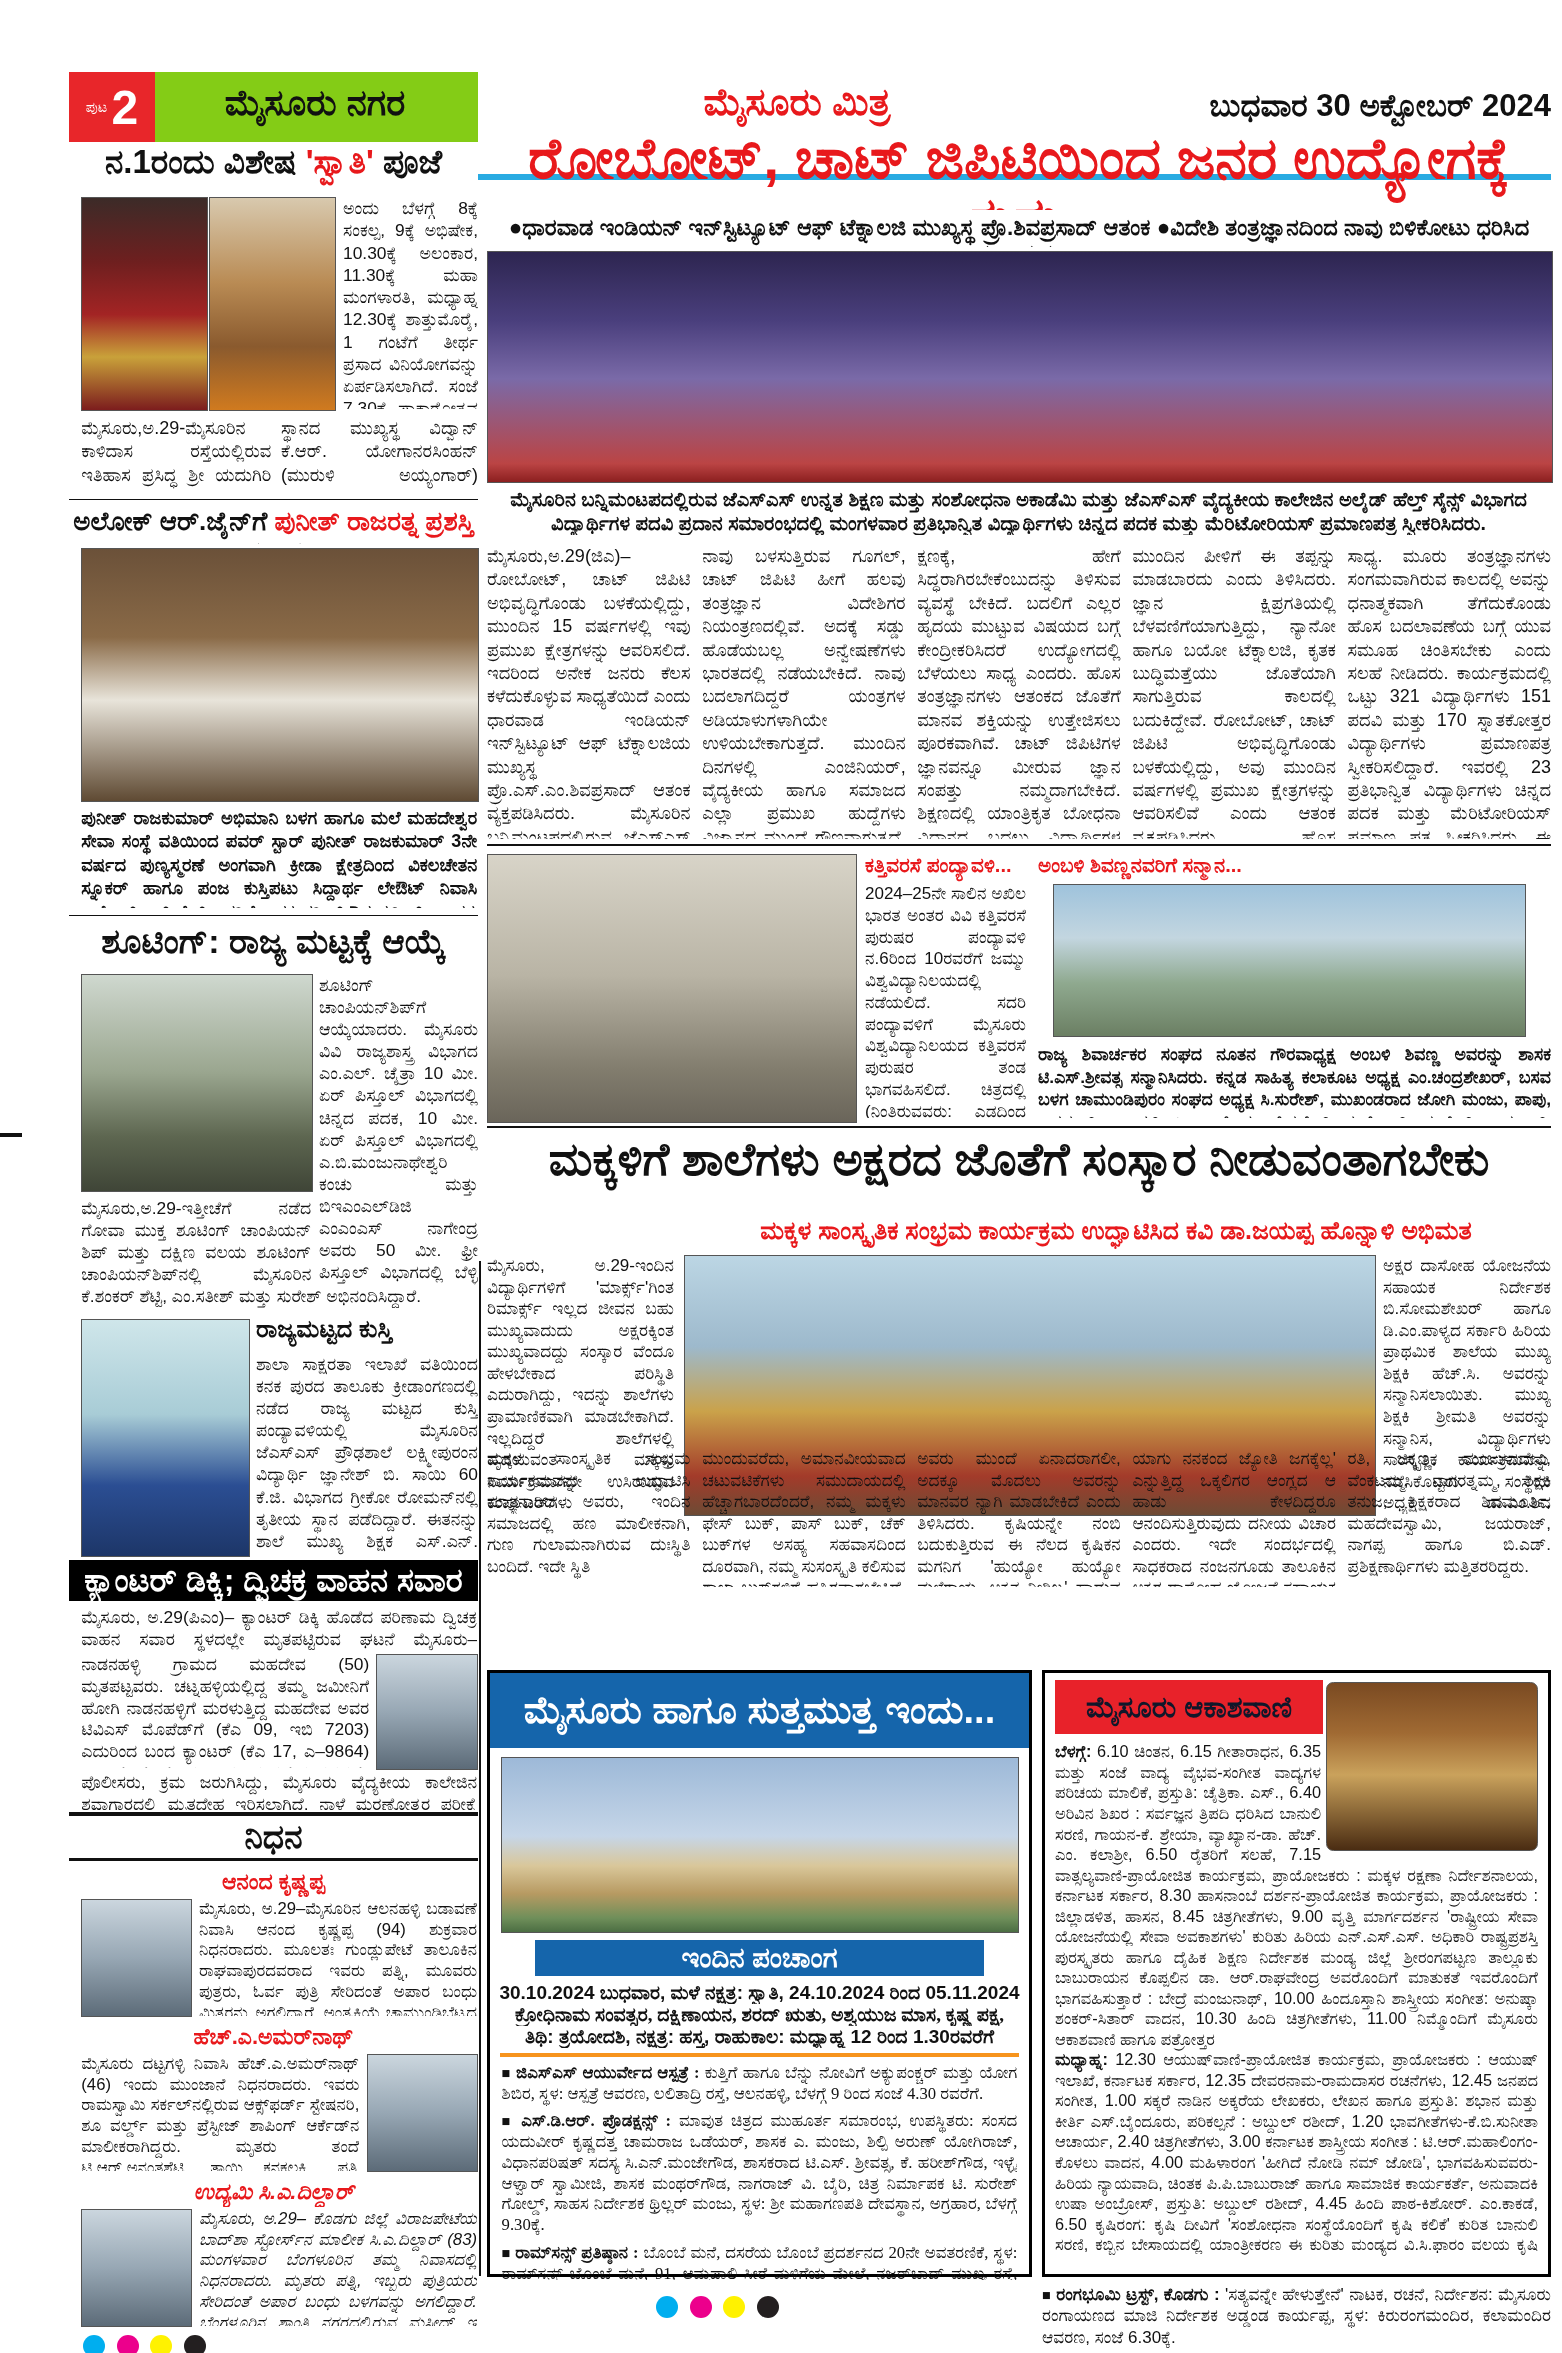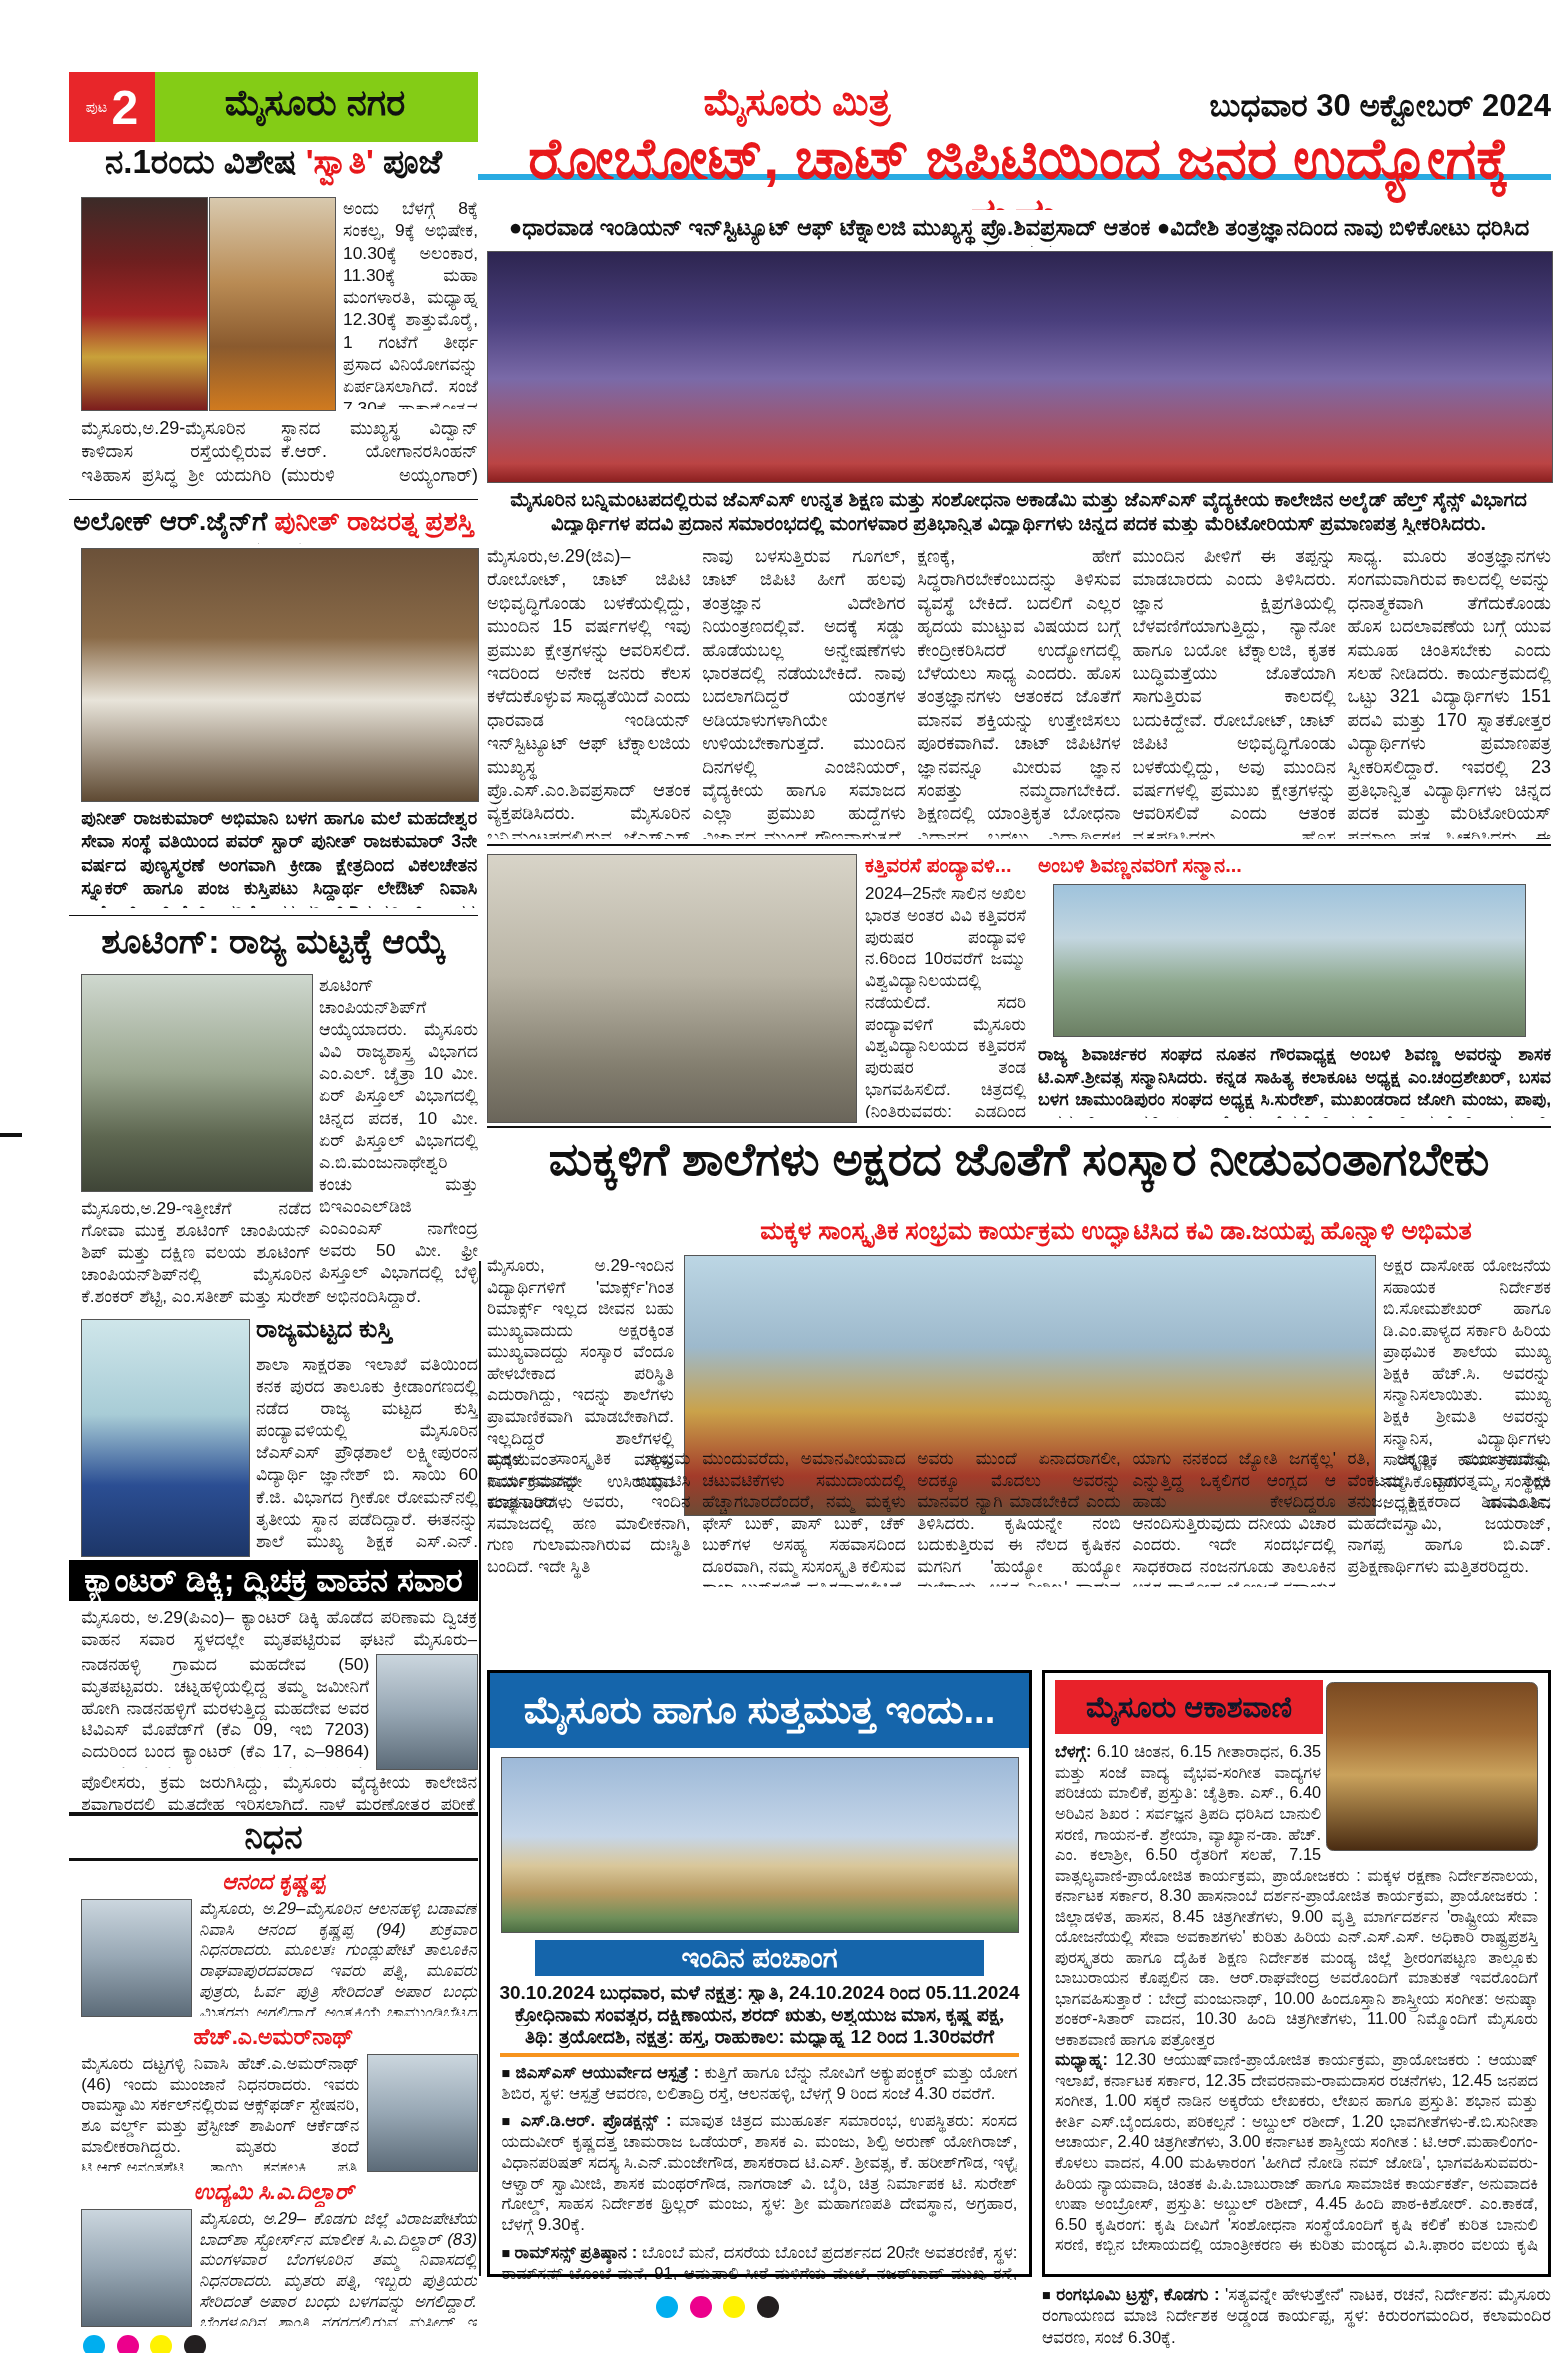--- a/index.html
+++ b/index.html
@@ -21,21 +21,21 @@
   .ph-range{background:linear-gradient(180deg,#cfd8cf,#9aa68f 45%,#5d6650 75%,#3f4537);}
   .ph-wrestler{background:linear-gradient(180deg,#cfe6ea,#a8ccd6 40%,#2b4e93 70%,#1d3668);}
   .ph-portrait{background:linear-gradient(180deg,#cbd6de,#97a7b4 50%,#5c6b78);}
   .ph-fence{background:linear-gradient(180deg,#d8d4c8,#b9b4a5 45%,#827d6e 80%,#6a655a);}
   .ph-out{background:linear-gradient(180deg,#9fc3dc,#c3d6e0 35%,#8fa98f 65%,#6b7f63);}
   .ph-class{background:linear-gradient(180deg,#bcd6e4,#9db9cc 35%,#caa24a 60%,#a33b2a 85%,#6d4b35);}
   .ph-palace{background:linear-gradient(180deg,#9db9d8 0%,#c6d6e8 45%,#d9c79a 62%,#b79a62 78%,#6f8f5a 92%,#4c6e43);}
   .ph-radio{background:linear-gradient(180deg,#7a4a22,#a06a33 30%,#caa25c 55%,#4a2c12);border-radius:7.2px;}
   .dots span{display:inline-block;width:22px;height:22px;border-radius:50%;margin-right:11.6px;}
   .d-c{background:#00aeef;} .d-m{background:#ec008c;} .d-y{background:#fff200;} .d-k{background:#231f20;}
-  .itm{margin-bottom:7.2px;}
+  .itm{margin-bottom:7.2px;font-family:Liberation Serif, serif;}
   .sq{font-size:14.5px;}
 </style>
 </head>
 <body>
 
 <div class="page">
 
   <div class="abs" style="left:69px;top:72px;width:409px;height:70px;background:#84cc16;">
     <div class="abs" style="left:0;top:0;width:86px;height:70px;background:#e8262a;color:#fff;display:flex;align-items:center;justify-content:center;">
       <span style="font-size:14.5px;margin-right:4.3px;writing-mode:horizontal-tb;">ಪುಟ</span>
@@ -85,21 +85,21 @@
     <div class="abs photo ph-portrait" style="right:0px;top:94px;width:100px;height:114px;"></div>
     <div class="abs just clip" style="left:12.3px;top:94px;width:288px;height:114px;font-size:17.4px;line-height:1.25;">ನಾಡನಹಳ್ಳಿ ಗ್ರಾಮದ ಮಹದೇವ (50) ಮೃತಪಟ್ಟವರು. ಚಟ್ನಹಳ್ಳಿಯಲ್ಲಿದ್ದ ತಮ್ಮ ಜಮೀನಿಗೆ ಹೋಗಿ ನಾಡನಹಳ್ಳಿಗೆ ಮರಳುತ್ತಿದ್ದ ಮಹದೇವ ಅವರ ಟಿವಿಎಸ್ ಮೊಪೆಡ್‌ಗೆ (ಕೆಎ 09, ಇಬಿ 7203) ಎದುರಿಂದ ಬಂದ ಕ್ಯಾಂಟರ್ (ಕೆಎ 17, ಎ–9864) ಡಿಕ್ಕಿ ಹೊಡೆದಿದೆ. ಪರಿಣಾಮ ಮಹದೇವ ಸ್ಥಳದಲ್ಲೇ ಮೃತಪಟ್ಟಿದ್ದಾರೆ. ಸ್ಥಳಕ್ಕೆ ಬಂದ ವರುಣ</div>
     <div class="abs just clip" style="left:12.3px;top:212px;width:396px;height:38px;font-size:17.4px;line-height:1.25;">ಪೊಲೀಸರು, ಕ್ರಮ ಜರುಗಿಸಿದ್ದು, ಮೈಸೂರು ವೈದ್ಯಕೀಯ ಕಾಲೇಜಿನ ಶವಾಗಾರದಲ್ಲಿ ಮೃತದೇಹ ಇರಿಸಲಾಗಿದೆ. ನಾಳೆ ಮರಣೋತ್ತರ ಪರೀಕ್ಷೆ ನಂತರ ಮೃತದೇಹವನ್ನು ವಾರಸುದಾರರಿಗೆ ಒಪ್ಪಿಸುವುದಾಗಿ ವರುಣ ಠಾಣೆ ಪೊಲೀಸರು ಮಾಹಿತಿ ನೀಡಿದರು.</div>
   </div>
 
   <div class="abs" style="left:69px;top:1812px;width:409px;height:516px;">
     <div class="rule" style="height:3.6px;"></div>
     <div class="b ctr" style="font-size:33px;height:42px;line-height:42px;">ನಿಧನ</div>
     <div class="rule" style="height:3.6px;"></div>
 
-    <div class="abs" style="left:0;top:57px;width:409px;height:149px;font-style:italic;">
+    <div class="abs" style="left:0;top:57px;width:409px;height:149px;">
       <div class="b red ctr clip" style="font-size:22px;height:27.5px;">ಆನಂದ ಕೃಷ್ಣಪ್ಪ</div>
       <div class="abs photo ph-portrait" style="left:12.3px;top:30px;width:109px;height:116px;"></div>
       <div class="abs just clip" style="left:130px;top:30px;width:278px;height:117px;font-size:16.7px;line-height:1.24;">ಮೈಸೂರು, ಅ.29–ಮೈಸೂರಿನ ಆಲನಹಳ್ಳಿ ಬಡಾವಣೆ ನಿವಾಸಿ ಆನಂದ ಕೃಷ್ಣಪ್ಪ (94) ಶುಕ್ರವಾರ ನಿಧನರಾದರು. ಮೂಲತಃ ಗುಂಡ್ಲುಪೇಟೆ ತಾಲೂಕಿನ ರಾಘವಾಪುರದವರಾದ ಇವರು ಪತ್ನಿ, ಮೂವರು ಪುತ್ರರು, ಓರ್ವ ಪುತ್ರಿ ಸೇರಿದಂತೆ ಅಪಾರ ಬಂಧು ಮಿತ್ರರನ್ನು ಅಗಲಿದ್ದಾರೆ. ಅಂತ್ಯಕ್ರಿಯೆ ಚಾಮುಂಡಿಬೆಟ್ಟದ ತಪ್ಪಲಿನ ರುದ್ರಭೂಮಿಯಲ್ಲಿ ಅದೇ ದಿನ ನೆರವೇರಿತು ಎಂದು ಕುಟುಂಬದ ಮೂಲಗಳು ತಿಳಿಸಿವೆ.</div>
     </div>
 
     <div class="abs" style="left:0;top:212px;width:409px;height:149px;">
       <div class="b red ctr clip" style="font-size:22px;height:27.5px;">ಹೆಚ್.ಎ.ಅಮರ್‌ನಾಥ್</div>
       <div class="abs photo ph-portrait" style="right:0;top:30px;width:109px;height:116px;"></div>
       <div class="abs just clip" style="left:12.3px;top:30px;width:278px;height:117px;font-size:16.7px;line-height:1.24;">ಮೈಸೂರು ದಟ್ಟಗಳ್ಳಿ ನಿವಾಸಿ ಹೆಚ್.ಎ.ಅಮರ್‌ನಾಥ್ (46) ಇಂದು ಮುಂಜಾನೆ ನಿಧನರಾದರು. ಇವರು ರಾಮಸ್ವಾಮಿ ಸರ್ಕಲ್‌ನಲ್ಲಿರುವ ಆಕ್ಸ್‌ಫರ್ಡ್ ಸ್ಟೇಷನರಿ, ಶೂ ವರ್ಲ್ಡ್ ಮತ್ತು ಪ್ರೆಸ್ಟೀಜ್ ಶಾಪಿಂಗ್ ಆರ್ಕೆಡ್‌ನ ಮಾಲೀಕರಾಗಿದ್ದರು. ಮೃತರು ತಂದೆ ಟಿ.ಆರ್.ಅನಂತಶೆಟ್ಟಿ, ತಾಯಿ ಕನಕಲಕ್ಷ್ಮಿ, ಪತ್ನಿ ಶ್ವೇತಾದೇವಿ, ಪುತ್ರಿ ಶರಣ್ಯ, ಕಿರಿಯ ಸಹೋದರ ರವಿಚಂದ್ರ ಹಾಗೂ ಅಪಾರ ಬಂಧು–ಮಿತ್ರರನ್ನು ಅಗಲಿದ್ದಾರೆ. ಇವರ ಅಂತ್ಯಕ್ರಿಯೆ ಇಂದು ಸಂಜೆ ಚಾಮುಂಡಿಬೆಟ್ಟದ ತಪ್ಪಲಿನ ರುದ್ರಭೂಮಿಯಲ್ಲಿ ನೆರವೇರಿತು ಎಂದು ಕುಟುಂಬದ ಮೂಲಗಳು ತಿಳಿಸಿವೆ.</div>
     </div>

